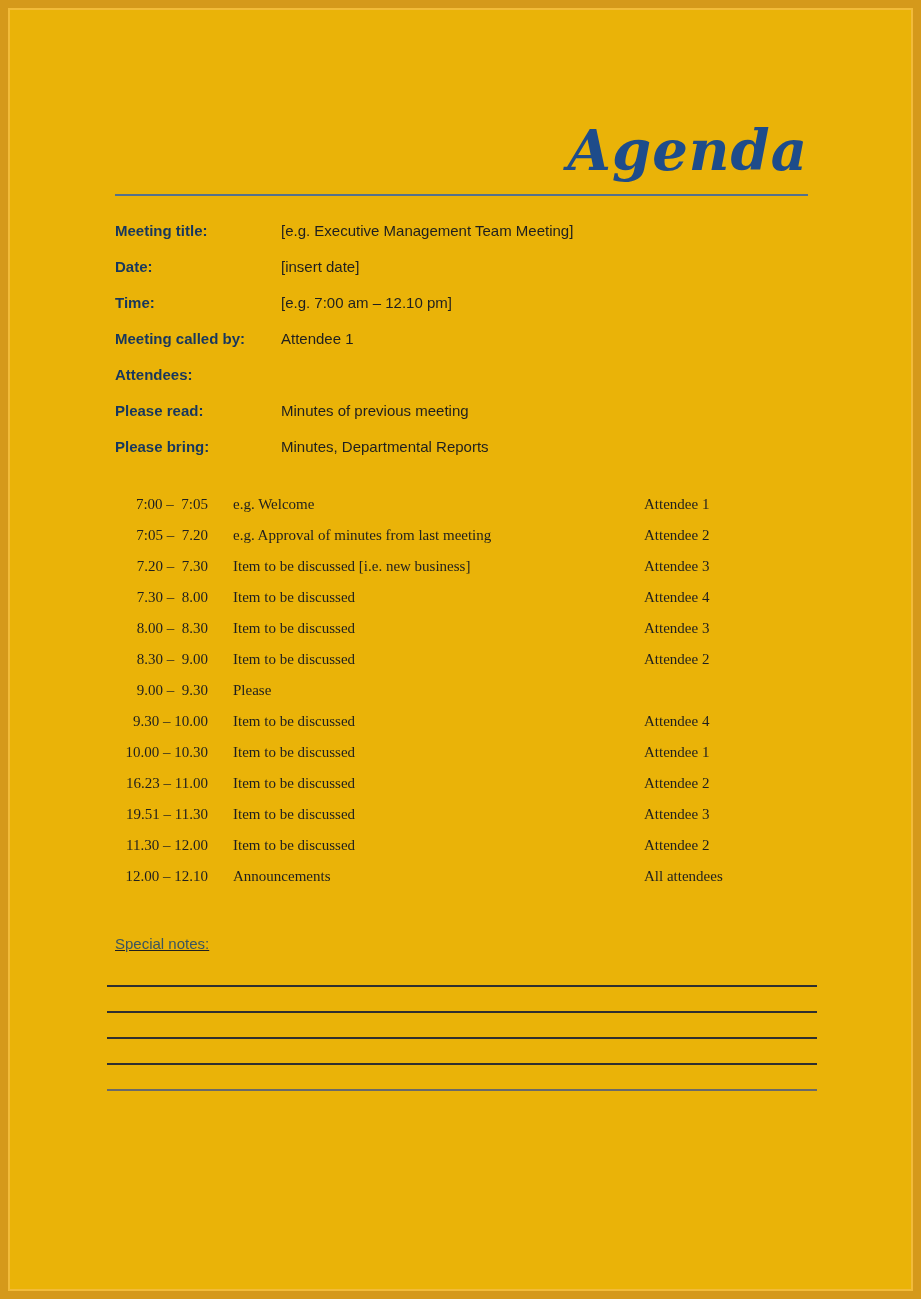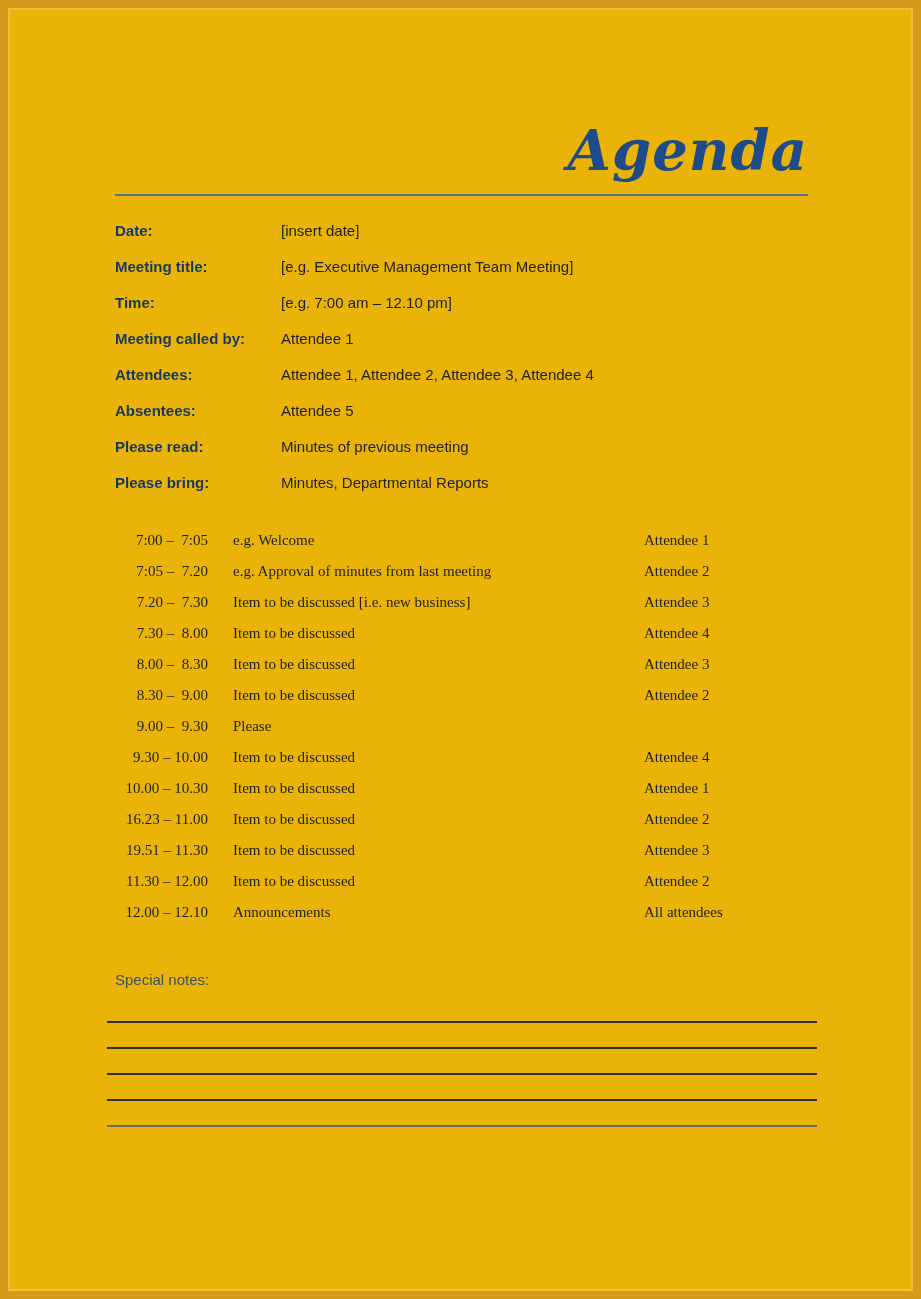--- a/index.html
+++ b/index.html
@@ -63,21 +63,21 @@
   }
   .sched-body { margin-top: 22px; }
   .sched-row { height: 31px; align-items: flex-start; font-family: Liberation Serif, serif; }
   .col-time {
     text-align: right;
     white-space: pre;
   }
   .col-item, .hdr-item { padding-left: 25px; }
   .hdr-time { text-align: left; }
   
-  .notes { margin-top: 36px; }
+  .notes { margin-top: 36px; text-decoration: underline; }
   .notes-label {
     font-size: 15px;
     color: #3a5560;
   }
   .note-lines { margin: 33px -9px 0 -8px; }
   .note-line {
     height: 2px;
     background: #2f2f2f;
     margin-top: 24px;
   }
@@ -89,48 +89,43 @@
 
 <div class="frame">
   <div class="content">
 
     <h1 class="title">Agenda</h1>
     <div class="title-rule"></div>
 
     <div class="details">
 
         <div class="detail-row">
+          <span class="detail-label">Meeting title:</span>
+          <span class="detail-value">[e.g. Executive Management Team Meeting]</span>
+        </div>
+
+        <div class="detail-row">
           <span class="detail-label">Date:</span>
           <span class="detail-value">[insert date]</span>
         </div>
 
         <div class="detail-row">
-          <span class="detail-label">Meeting title:</span>
-          <span class="detail-value">[e.g. Executive Management Team Meeting]</span>
-        </div>
-
-        <div class="detail-row">
           <span class="detail-label">Time:</span>
           <span class="detail-value">[e.g. 7:00 am – 12.10 pm]</span>
         </div>
 
         <div class="detail-row">
           <span class="detail-label">Meeting called by:</span>
           <span class="detail-value">Attendee 1</span>
         </div>
 
         <div class="detail-row">
           <span class="detail-label">Attendees:</span>
-          <span class="detail-value">Attendee 1, Attendee 2, Attendee 3, Attendee 4</span>
-        </div>
-
-        <div class="detail-row">
-          <span class="detail-label">Absentees:</span>
-          <span class="detail-value">Attendee 5</span>
-        </div>
+        </div>
+
 
         <div class="detail-row">
           <span class="detail-label">Please read:</span>
           <span class="detail-value">Minutes of previous meeting</span>
         </div>
 
         <div class="detail-row">
           <span class="detail-label">Please bring:</span>
           <span class="detail-value">Minutes, Departmental Reports</span>
         </div>

